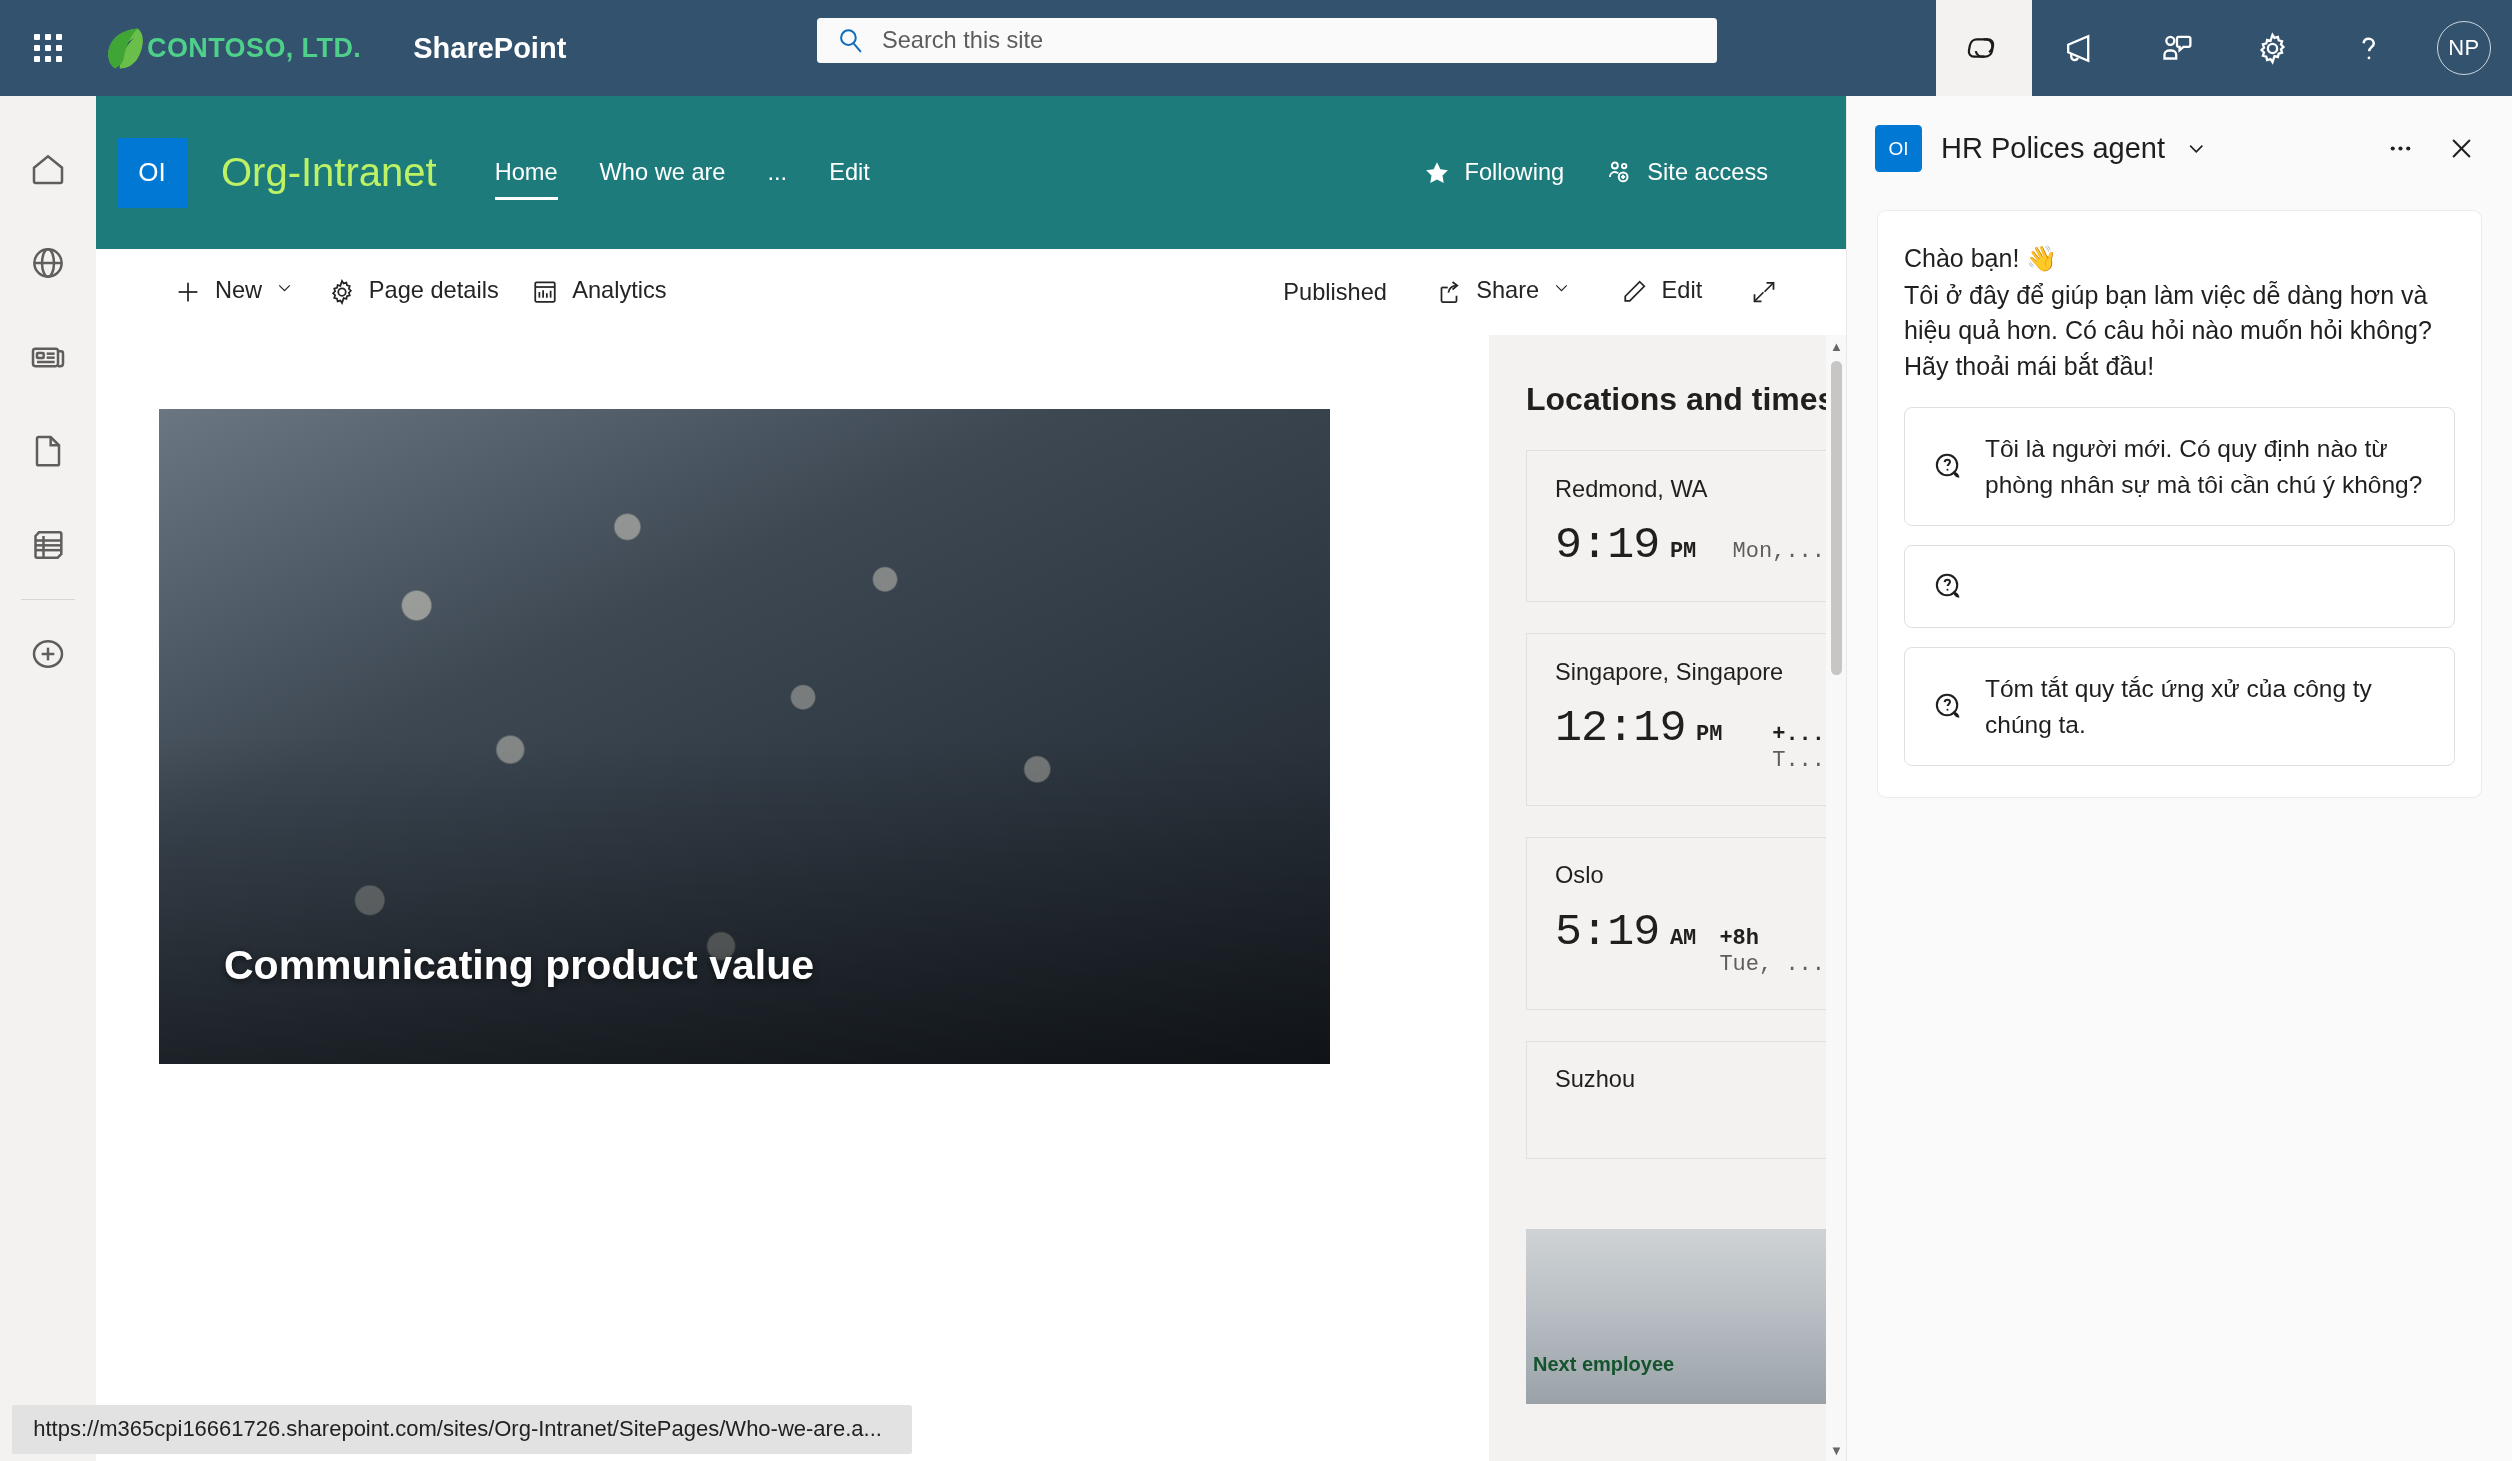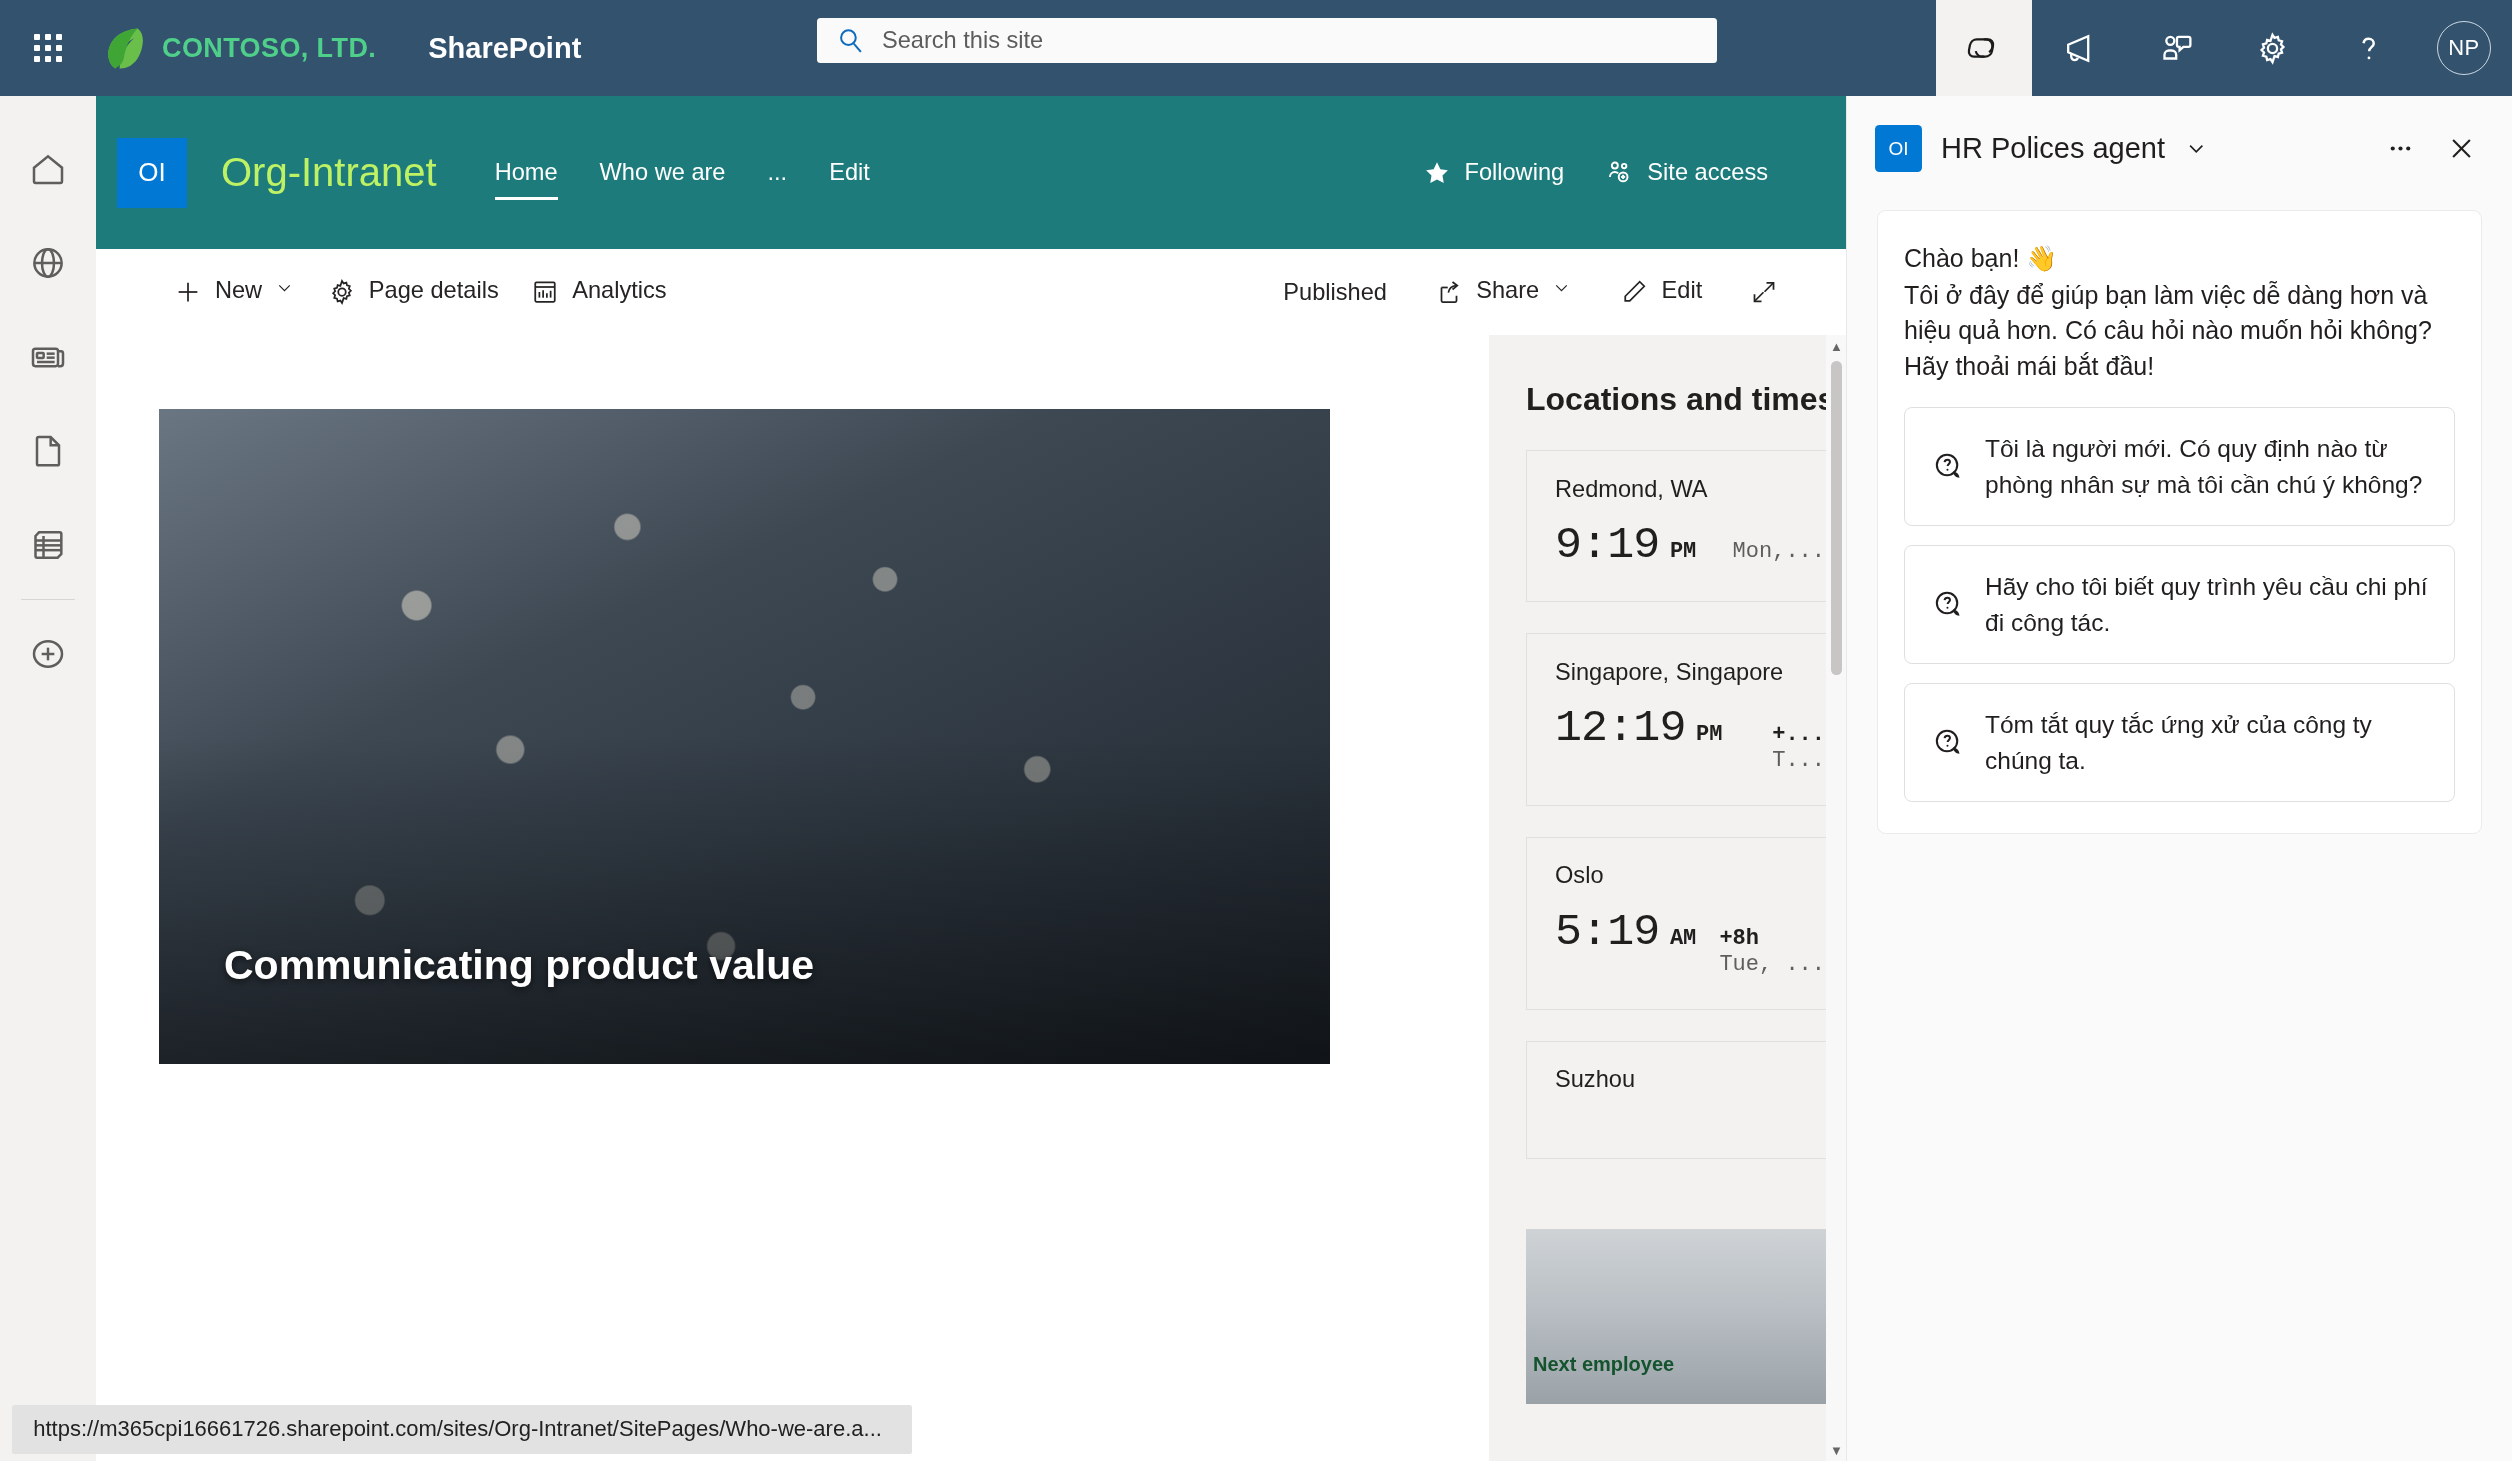--- a/index.html
+++ b/index.html
@@ -16,21 +16,21 @@
   }
   .waffle {
     width: 96px; height: 96px; display: flex; align-items: center;
     justify-content: center; flex-shrink: 0;
   }
   .waffle-grid {
     display: grid; grid-template-columns: repeat(3, 6.1px);
     grid-template-rows: repeat(3, 6.1px); gap: 5.2px;
   }
   .waffle-grid i { width: 6.1px; height: 6.1px; background: #fff; border-radius: 0.9px; display:block; }
-  .brand-logo { display: flex; align-items: center; gap: 19px; margin-left: 7px; }
+  .brand-logo { display: flex; align-items: center; gap: 4px; margin-left: 7px; }
   .leaf-svg { width: 40px; height: 45px; flex-shrink: 0; }
   .brand-name {
     color: #4fd08a; font-size: 27px; font-weight: bold; letter-spacing: 0.4px;
     font-family: "Liberation Sans", sans-serif;
   }
   .app-name {
     color: #fff; font-size: 29px; font-weight: bold; margin-left: 52px; white-space: nowrap;
   }
   .search-wrap {
     position: absolute; left: 817px; top: 17.5px; width: 900px; height: 45px;
@@ -546,21 +546,20 @@
         </svg>
         <span class="chip-text">Tôi là người mới. Có quy định nào từ phòng nhân sự mà tôi cần chú ý không?</span>
       </div>
       <div class="chip">
         <svg width="35" height="35" viewBox="0 0 24 24" fill="none" stroke="#201f1e" stroke-width="1.4" style="flex-shrink:0">
           <circle cx="11" cy="11" r="7"></circle>
           <path d="M9.3 9c.2-1 1-1.7 1.9-1.7 1 0 1.8.7 1.8 1.6 0 1.3-1.6 1.4-1.6 2.8"></path>
           <circle cx="11.3" cy="14.2" r=".7" fill="#201f1e" stroke="none"></circle>
           <path d="M16 16.2c1.4.4 2.3 1.3 2.6 2.6-1.3-.3-2.2-1.2-2.6-2.6z"></path>
         </svg>
-        <span class="chip-text">Hãy cho tôi biết quy trình yêu cầu chi phí đi công tác.</span>
       </div>
       <div class="chip">
         <svg width="35" height="35" viewBox="0 0 24 24" fill="none" stroke="#201f1e" stroke-width="1.4" style="flex-shrink:0">
           <circle cx="11" cy="11" r="7"></circle>
           <path d="M9.3 9c.2-1 1-1.7 1.9-1.7 1 0 1.8.7 1.8 1.6 0 1.3-1.6 1.4-1.6 2.8"></path>
           <circle cx="11.3" cy="14.2" r=".7" fill="#201f1e" stroke="none"></circle>
           <path d="M16 16.2c1.4.4 2.3 1.3 2.6 2.6-1.3-.3-2.2-1.2-2.6-2.6z"></path>
         </svg>
         <span class="chip-text">Tóm tắt quy tắc ứng xử của công ty chúng ta.</span>
       </div>

